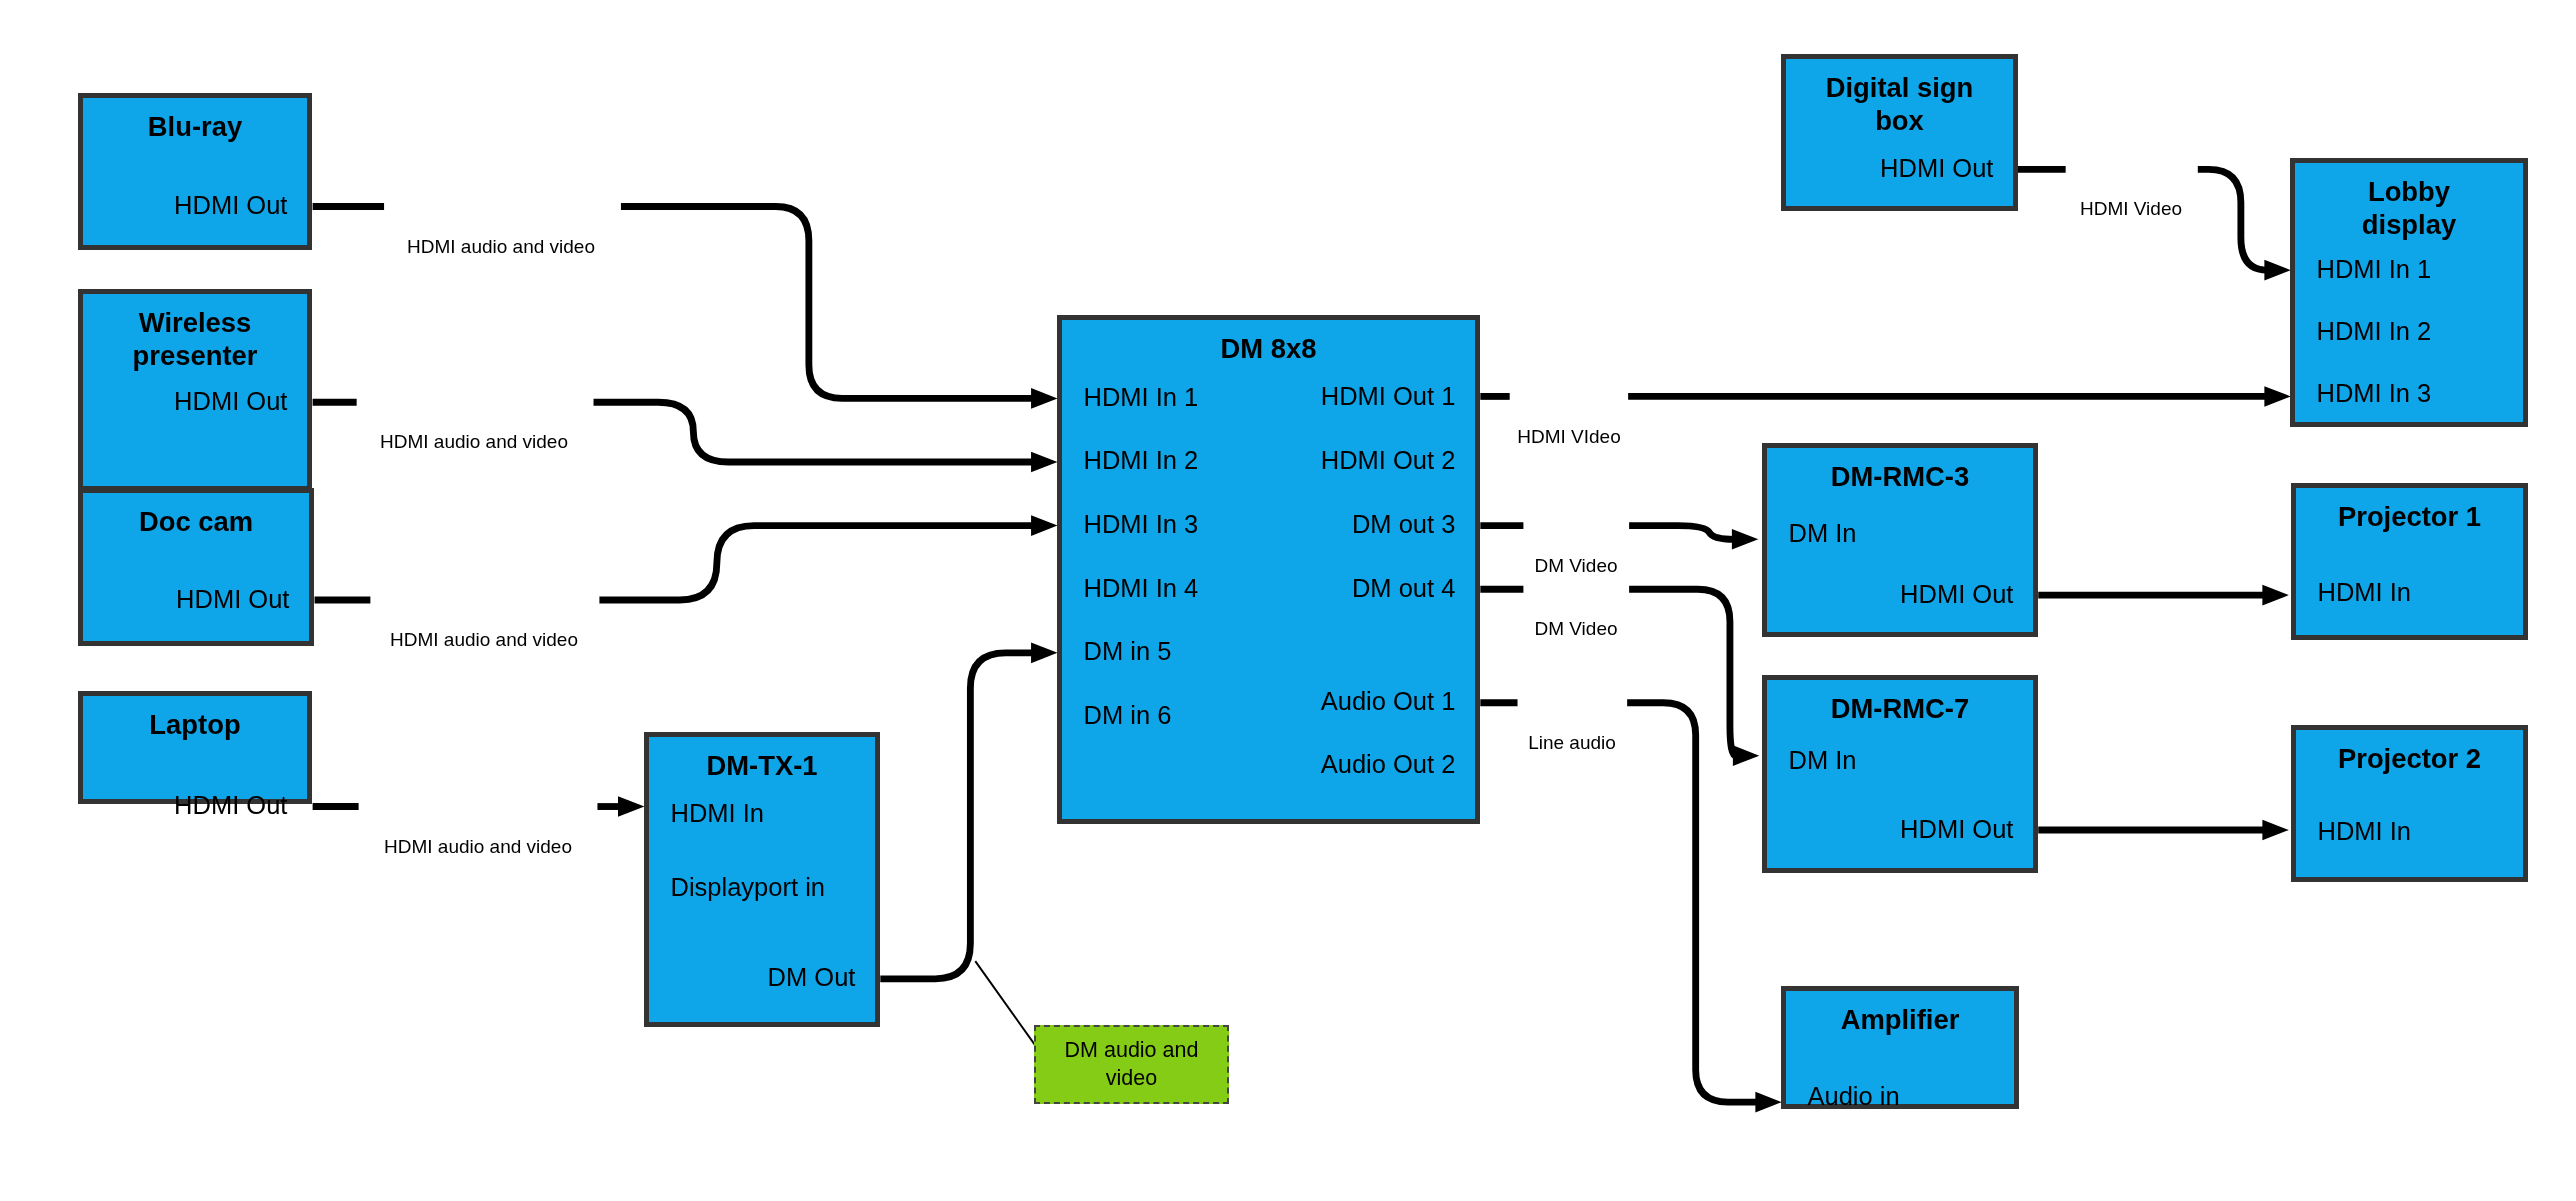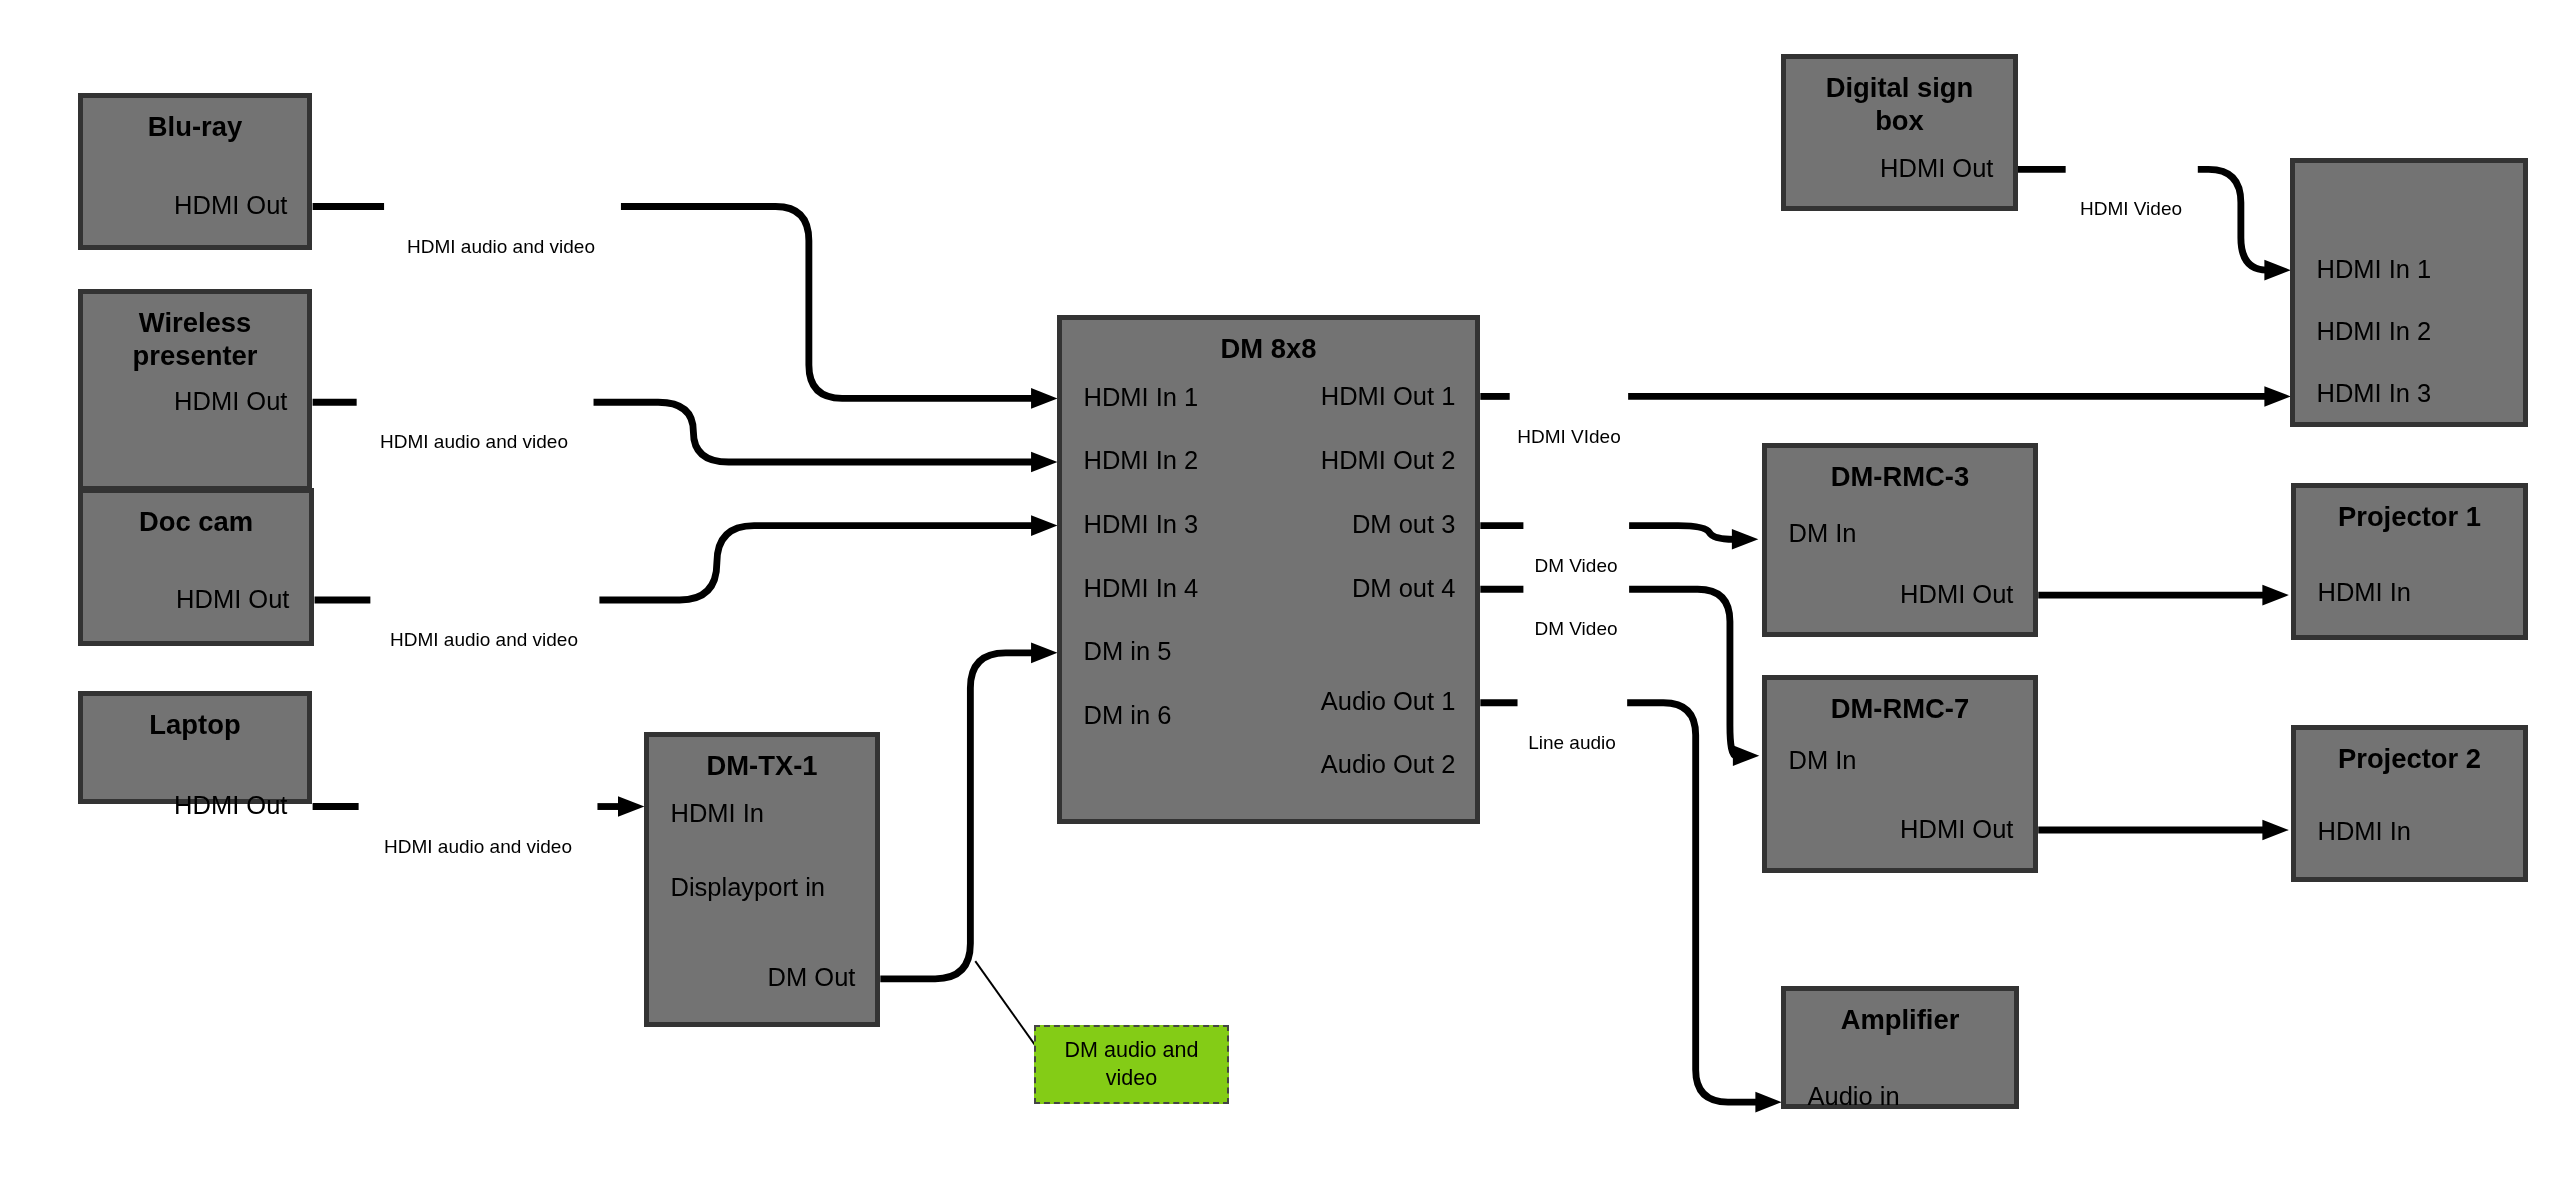--- a/index.html
+++ b/index.html
@@ -7,21 +7,21 @@
     position: relative;
     width: 2576px; height: 1201px;
     background: #ffffff;
     font-family: "Liberation Sans", "DejaVu Sans", sans-serif;
     color: #000;
     overflow: hidden;
   }
   #wires { position: absolute; left: 0; top: 0; width: 2576px; height: 1201px; }
   .box {
     position: absolute;
-    background: #737373;
+    background: #0ea5e9;
     border: 5.9px solid #333333;
     box-sizing: border-box;
   }
   .box-title {
     padding-top: 11.7px;
     text-align: center;
     font-weight: bold;
     font-size: 27.4px;
     line-height: 33px;
     white-space: nowrap;
@@ -149,20 +149,24 @@
         <div class="port right" style="top: 432px;">Audio Out 2</div>
       </div>
       <div class="box" style="left: 1781px; top: 54px; width: 237px; height: 157px; border-color: rgb(51, 51, 51);">
         <div class="box-title">
           <div>Digital sign</div>
           <div>box</div>
         </div>
         <div class="port right" style="top: 97px;">HDMI Out</div>
       </div>
       <div class="box" style="left: 2290px; top: 158px; width: 238px; height: 269px; border-color: rgb(51, 51, 51);">
+        <div class="box-title">
+          <div>Lobby</div>
+          <div>display</div>
+        </div>
         <div class="port left" style="top: 94px;">HDMI In 1</div>
         <div class="port left" style="top: 156px;">HDMI In 2</div>
         <div class="port left" style="top: 218px;">HDMI In 3</div>
       </div>
       <div class="box" style="left: 1762px; top: 443px; width: 276px; height: 194px; border-color: rgb(51, 51, 51);">
         <div class="box-title">
           <div>DM-RMC-3</div>
         </div>
         <div class="port left" style="top: 73px;">DM In</div>
         <div class="port right" style="top: 134px;">HDMI Out</div>

